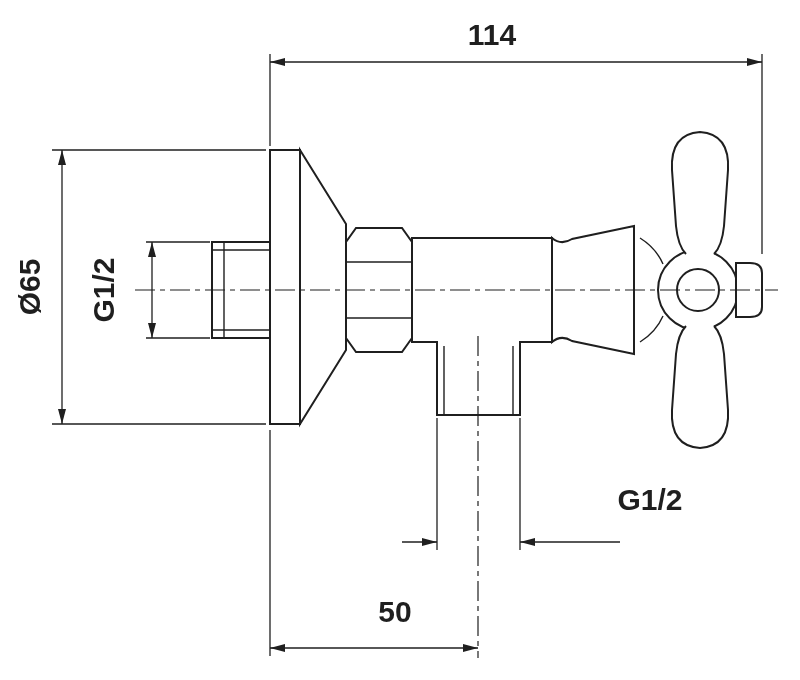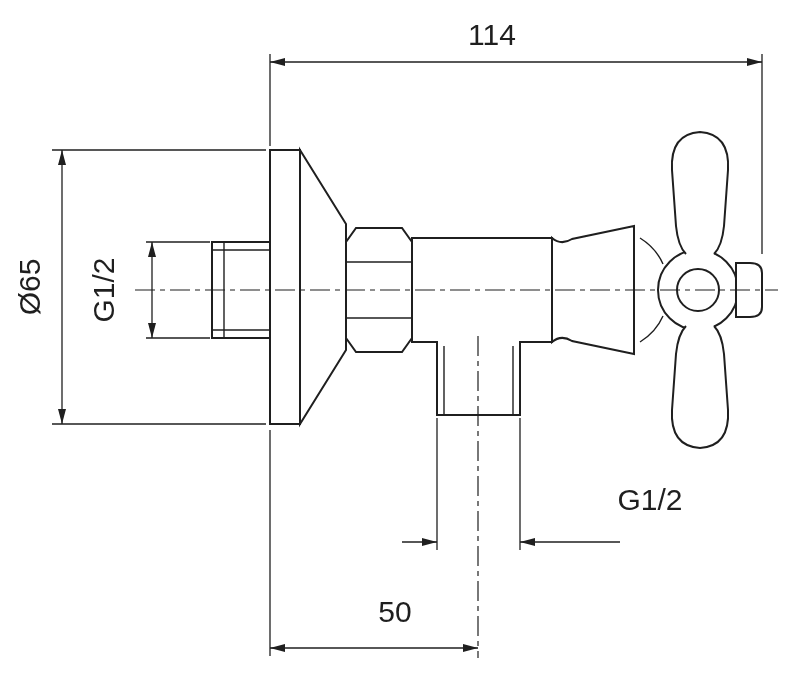--- a/index.html
+++ b/index.html
@@ -1,18 +1,18 @@
 <!DOCTYPE html>
 <html><head>
 <meta charset="utf-8">
 <style>
   html, body { margin: 0; padding: 0; background: #ffffff; }
   .canvas {
     width: 800px; height: 680px; background: #ffffff;
-    position: relative; overflow: hidden;
+    position: relative; overflow: hidden; font-weight: bold;
   }
   svg { display: block; }
   .solid   { fill: #ffffff; stroke: #1f1f1f; stroke-width: 2; }
   .thin    { fill: none;    stroke: #1f1f1f; stroke-width: 1.4; }
   .dim     { fill: none;    stroke: #1f1f1f; stroke-width: 1.3; }
   .arrow   { fill: #1f1f1f; stroke: none; }
   .centerline { fill: none; stroke: #1f1f1f; stroke-width: 1.2; stroke-dasharray: 20 5 5 5; }
   .dim-label {
     font-family: "Liberation Sans", sans-serif;
     font-size: 30px;

